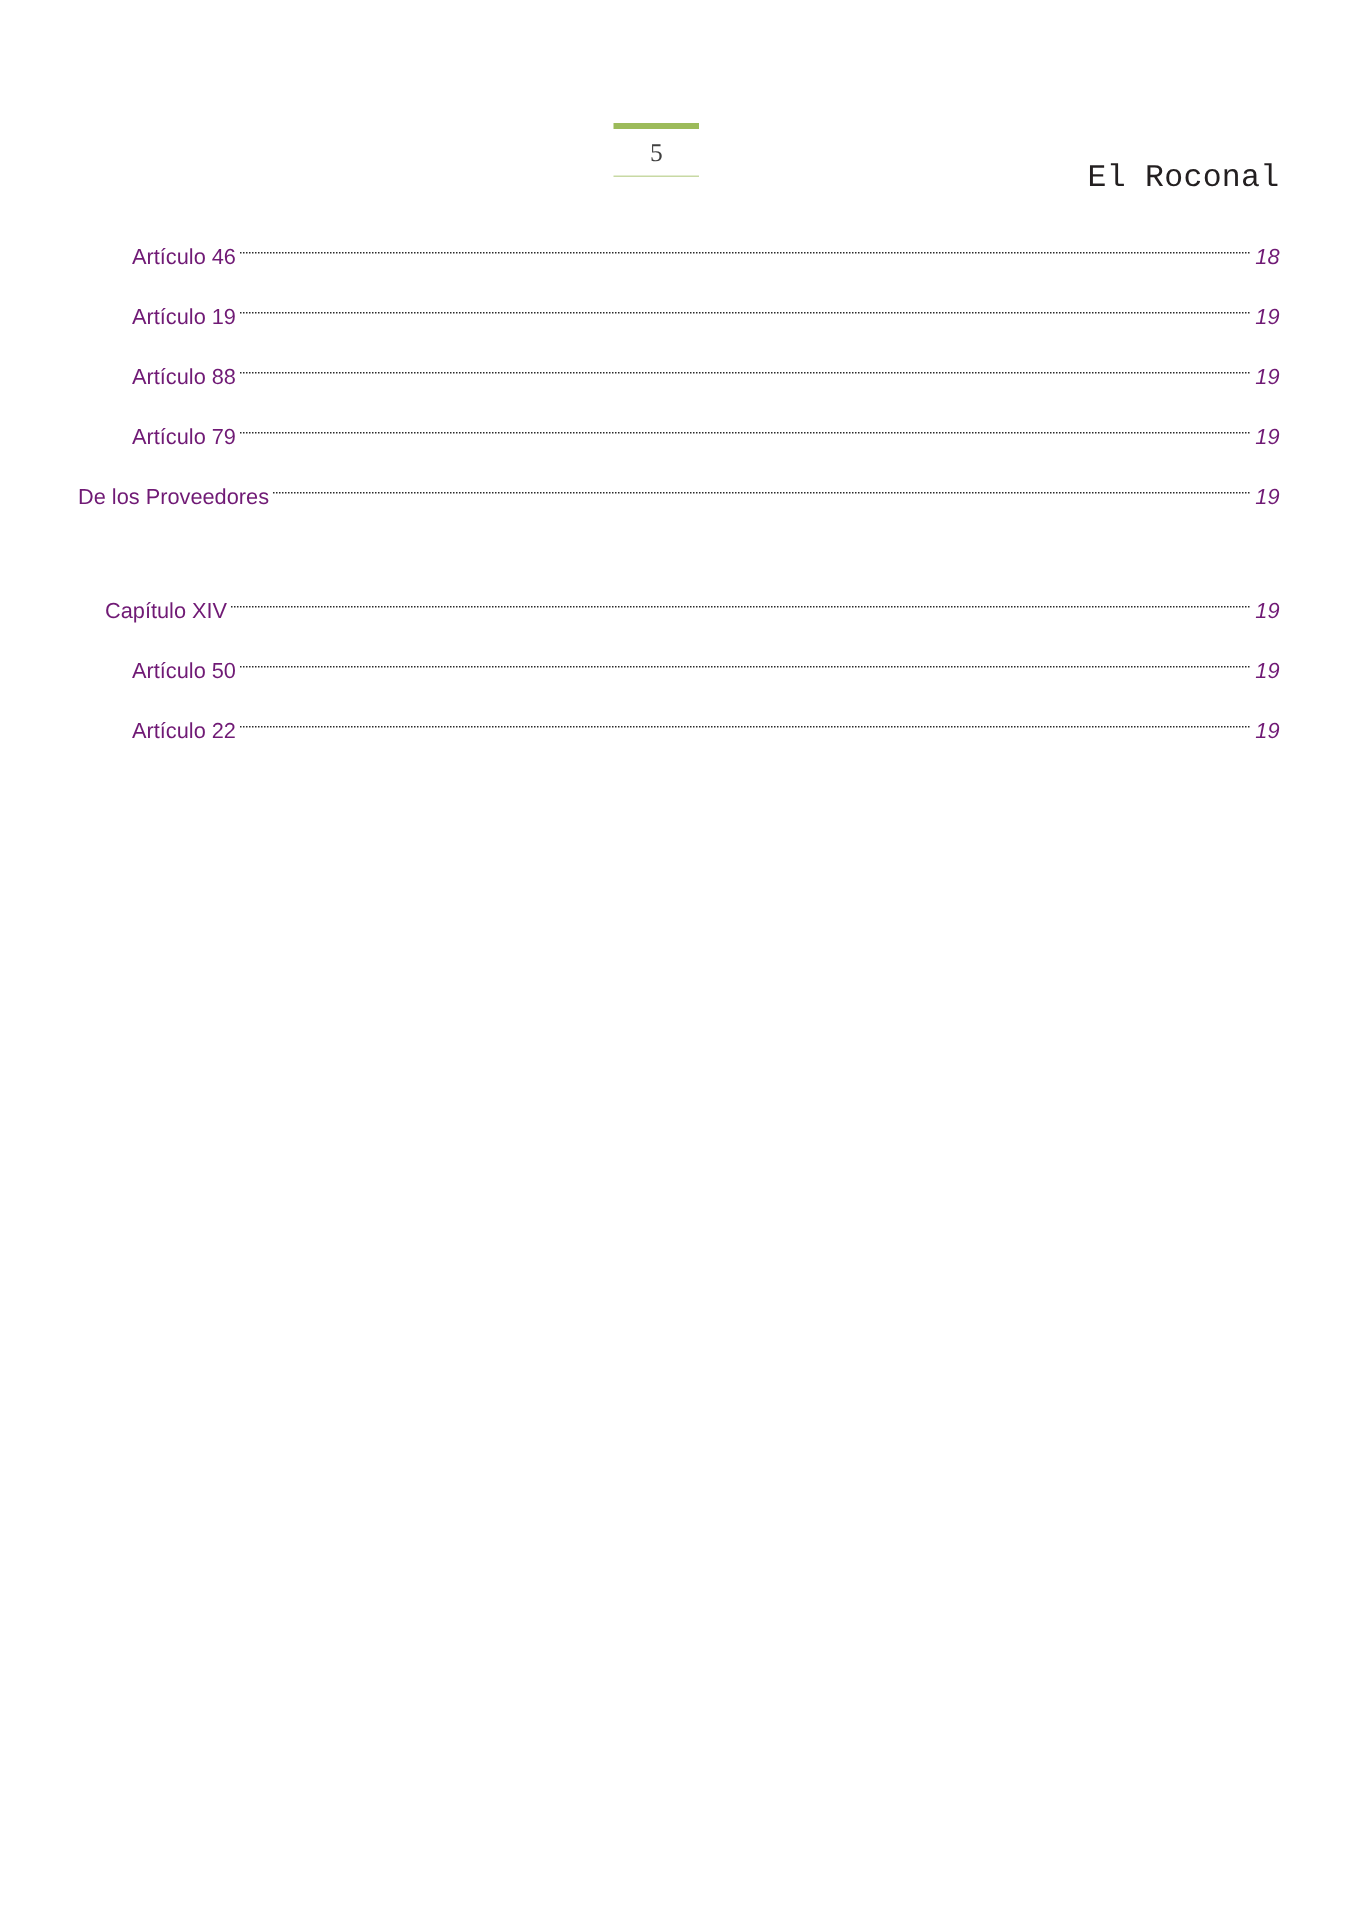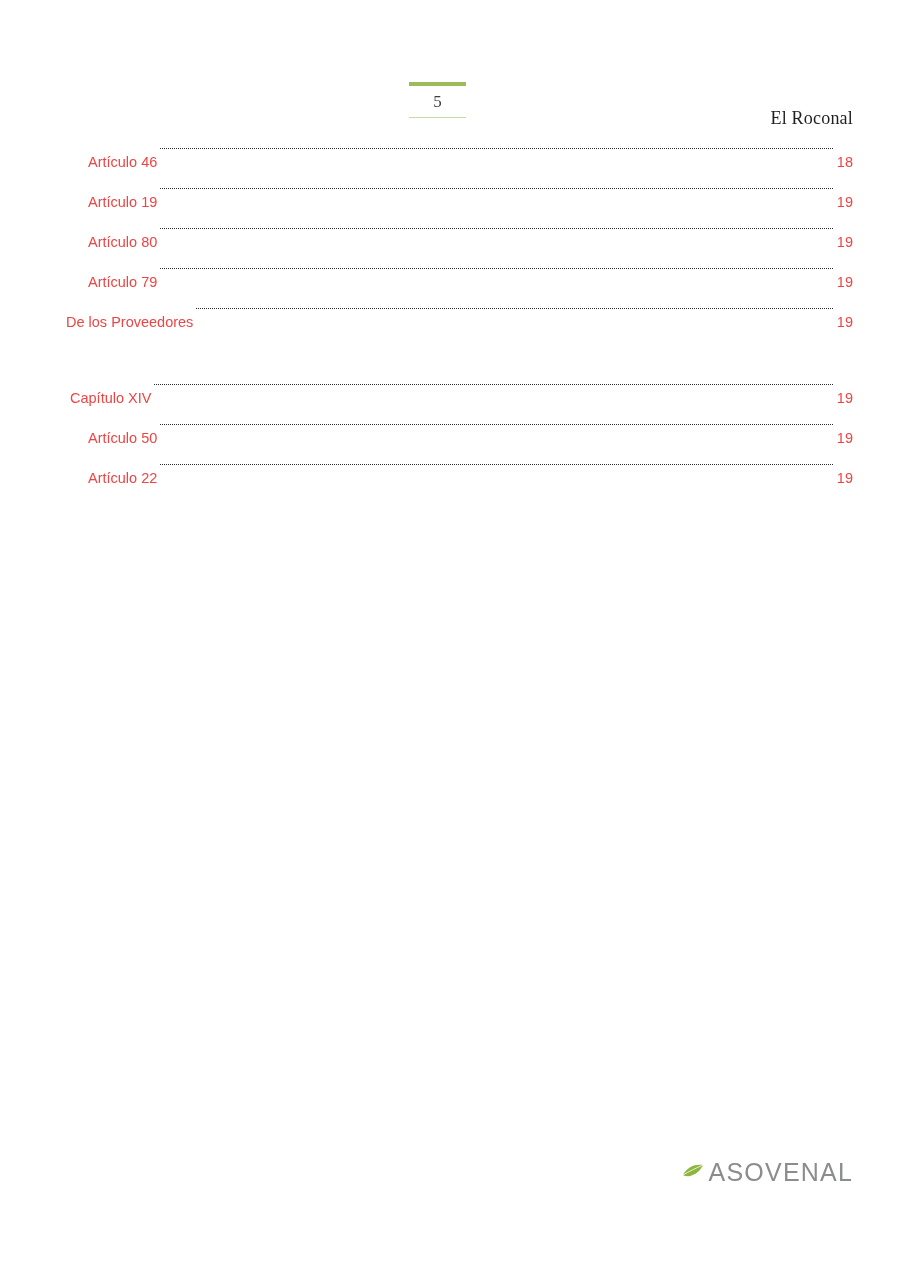--- a/index.html
+++ b/index.html
@@ -56,40 +56,40 @@
     width: 57px;
     height: 1px;
     background: #c8d9a4;
     margin-top: 5px;
   }
 
   .header-title {
     position: absolute;
     right: 52px;
     top: 38px;
-    font-family: Liberation Serif, serif;
-    font-size: 18px;
+    font-family: Liberation Mono, monospace;
+    font-size: 21px;
     color: #231f20;
     letter-spacing: 0.2px;
   }
 
   
   .toc {
     position: absolute;
     top: 152px;
     left: 52px;
     width: 801px;
   }
 
   .toc-row {
     display: flex;
-    align-items: flex-start;
+    align-items: center;
     font-size: 14.5px;
     line-height: 20px;
-    color: #ef4444;
+    color: #701a75;
     height: 40px;
   }
 
   .toc-label {
     white-space: nowrap;
     padding-right: 2px;
   }
 
   .toc-leader {
     flex: 1 1 auto;
@@ -97,24 +97,25 @@
     transform: translateY(-4px);
     margin: 0 1px;
     min-width: 10px;
   }
 
   .toc-page {
     white-space: nowrap;
     padding-left: 3px;
     text-align: right;
     min-width: 16px;
-  }
-
-  
-  .lvl-0 { margin-left: 14px; }
+    font-style: italic;
+  }
+
+  
+  .lvl-0 { margin-left: 0px; }
   .lvl-1 { margin-left: 18px; margin-top: 36px; }
   .lvl-2 { margin-left: 36px; }
 
   
   .footer-logo {
     position: absolute;
     right: 52px;
     bottom: 93px;
     display: flex;
     align-items: center;
@@ -155,21 +156,21 @@
         <span class="toc-label">Artículo 46</span>
         <span class="toc-leader"></span>
         <span class="toc-page">18</span>
       </div>
       <div class="toc-row lvl-2">
         <span class="toc-label">Artículo 19</span>
         <span class="toc-leader"></span>
         <span class="toc-page">19</span>
       </div>
       <div class="toc-row lvl-2">
-        <span class="toc-label">Artículo 80</span>
+        <span class="toc-label">Artículo 88</span>
         <span class="toc-leader"></span>
         <span class="toc-page">19</span>
       </div>
       <div class="toc-row lvl-2">
         <span class="toc-label">Artículo 79</span>
         <span class="toc-leader"></span>
         <span class="toc-page">19</span>
       </div>
       <div class="toc-row lvl-0">
         <span class="toc-label">De los Proveedores</span>
@@ -186,23 +187,14 @@
         <span class="toc-leader"></span>
         <span class="toc-page">19</span>
       </div>
       <div class="toc-row lvl-2">
         <span class="toc-label">Artículo 22</span>
         <span class="toc-leader"></span>
         <span class="toc-page">19</span>
       </div>
     </div>
 
-  <div class="footer-logo">
-    <span class="leaf">
-      <svg width="22" height="16" viewBox="0 0 22 16" xmlns="http://www.w3.org/2000/svg">
-        <path d="M21 1 C13 0 5 3 1 11 C1 11 4 13 8 12 C14 10.5 19 6 21 1 Z" fill="#8cb63c"></path>
-        <path d="M1 11 C6 8 14 4 21 1" stroke="#ffffff" stroke-width="0.8" fill="none"></path>
-      </svg>
-    </span>
-    <span class="brand">ASOVENAL</span>
-  </div>
 
 </div>
 
 </body></html>

